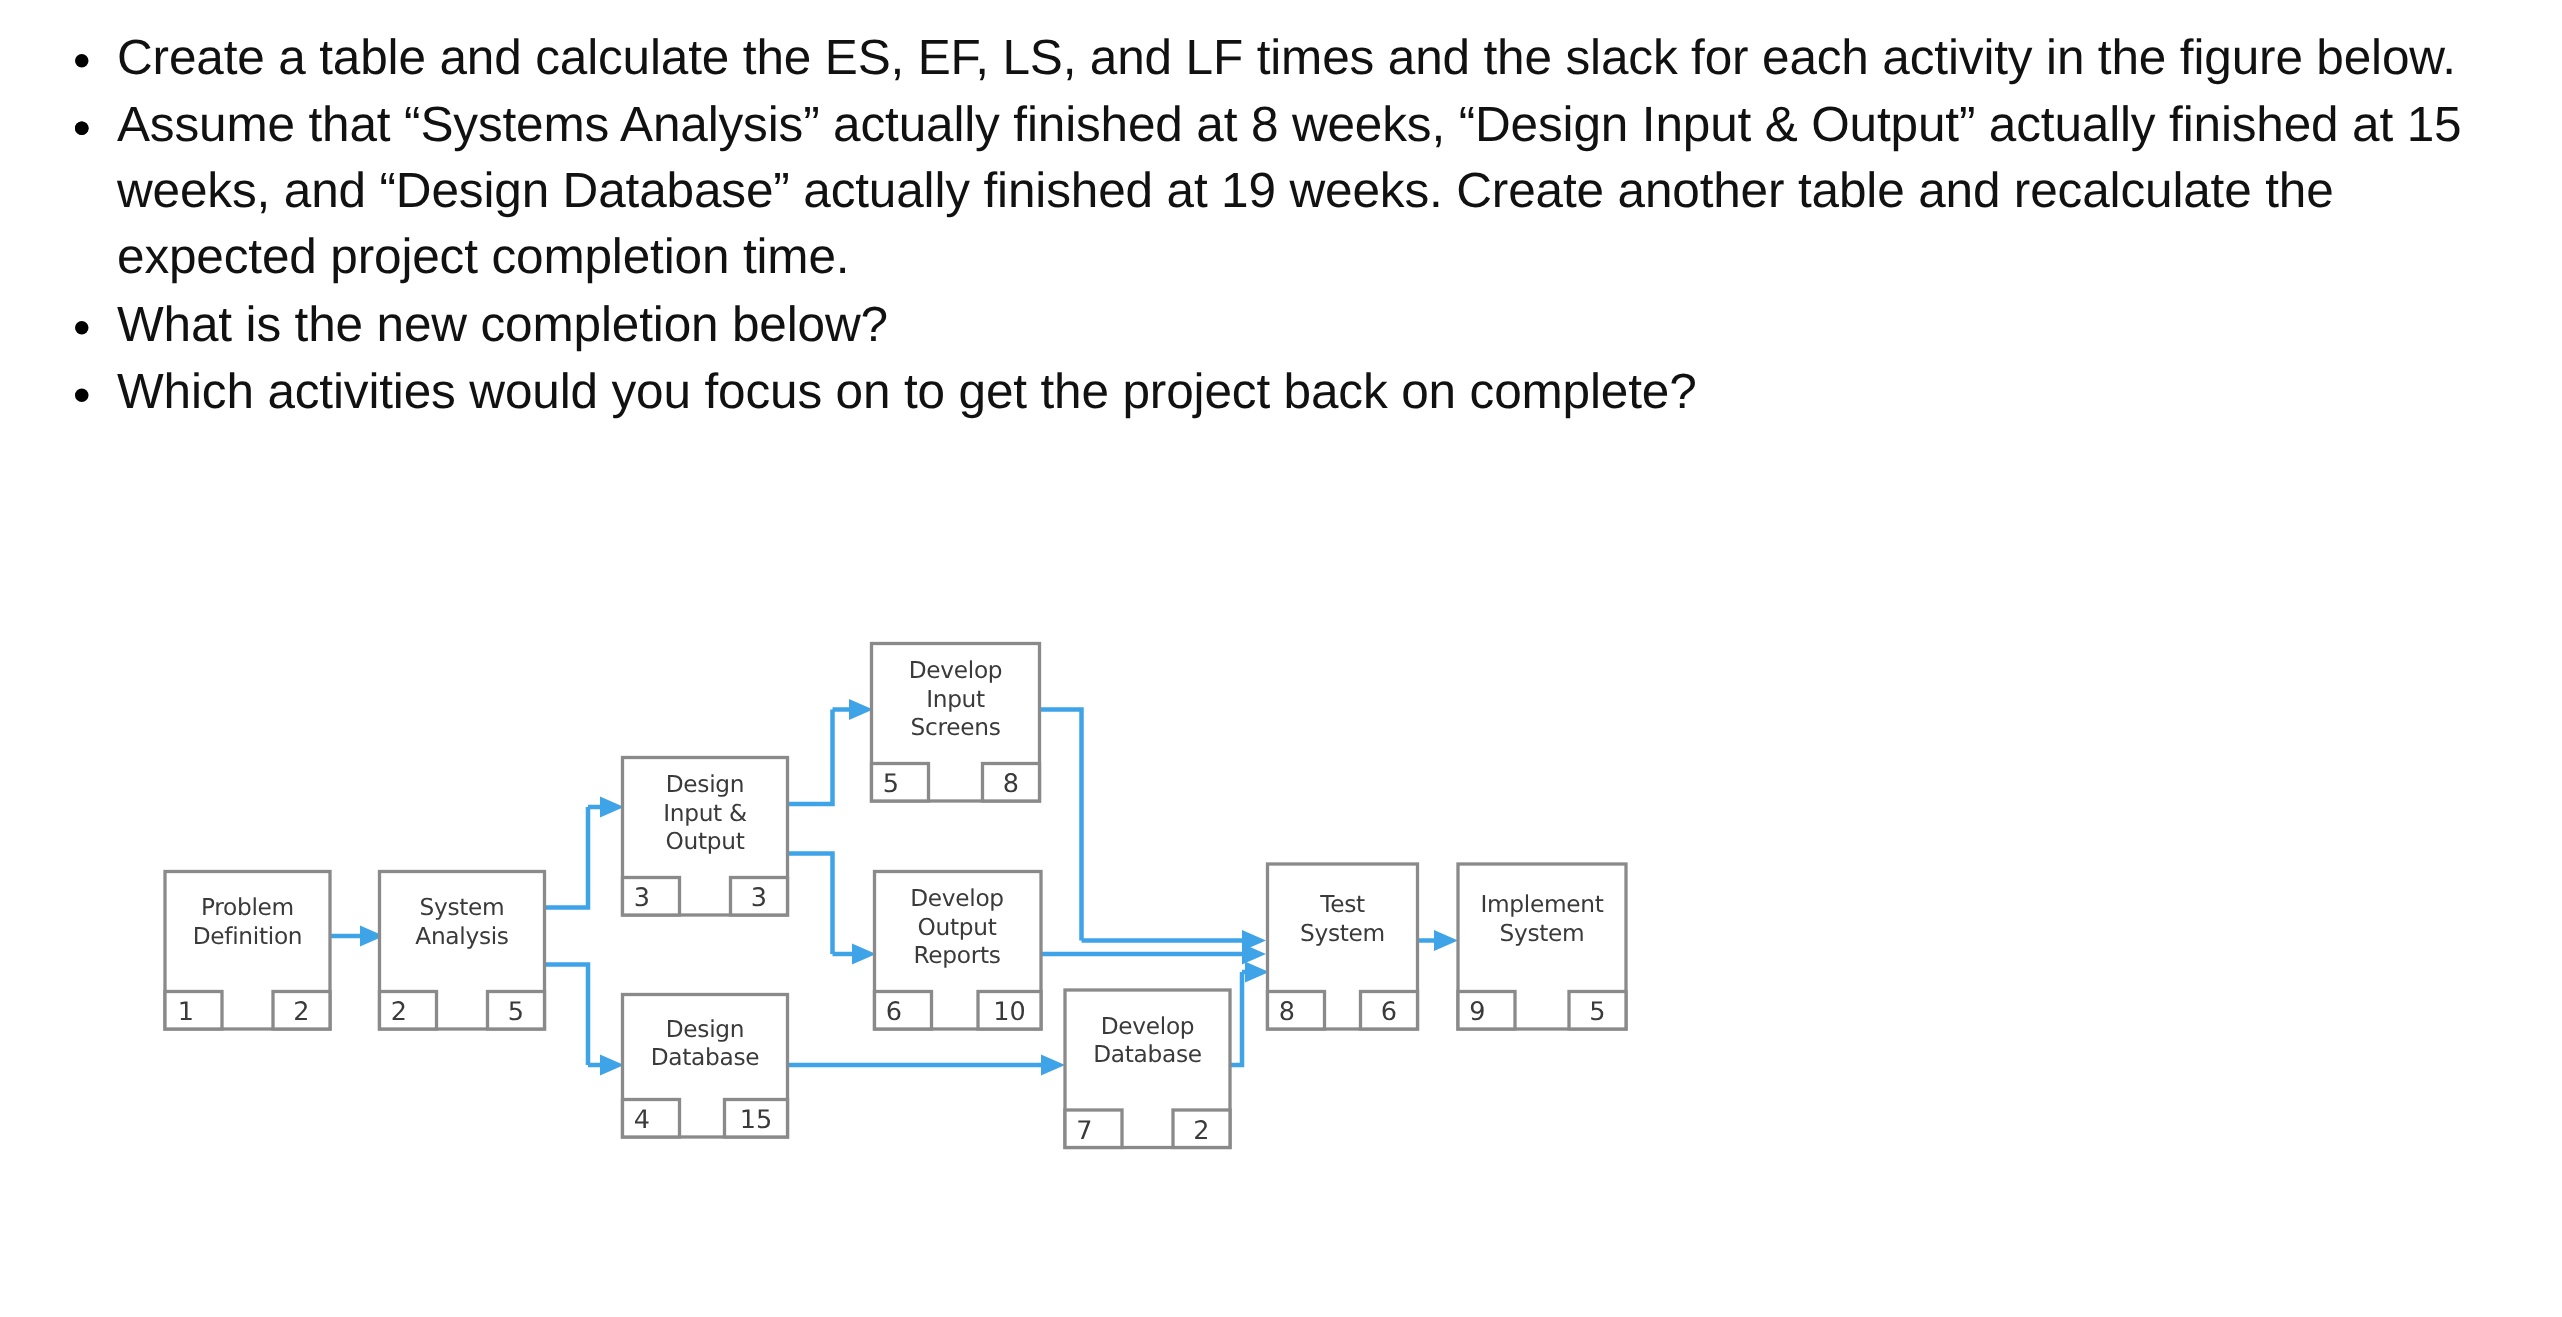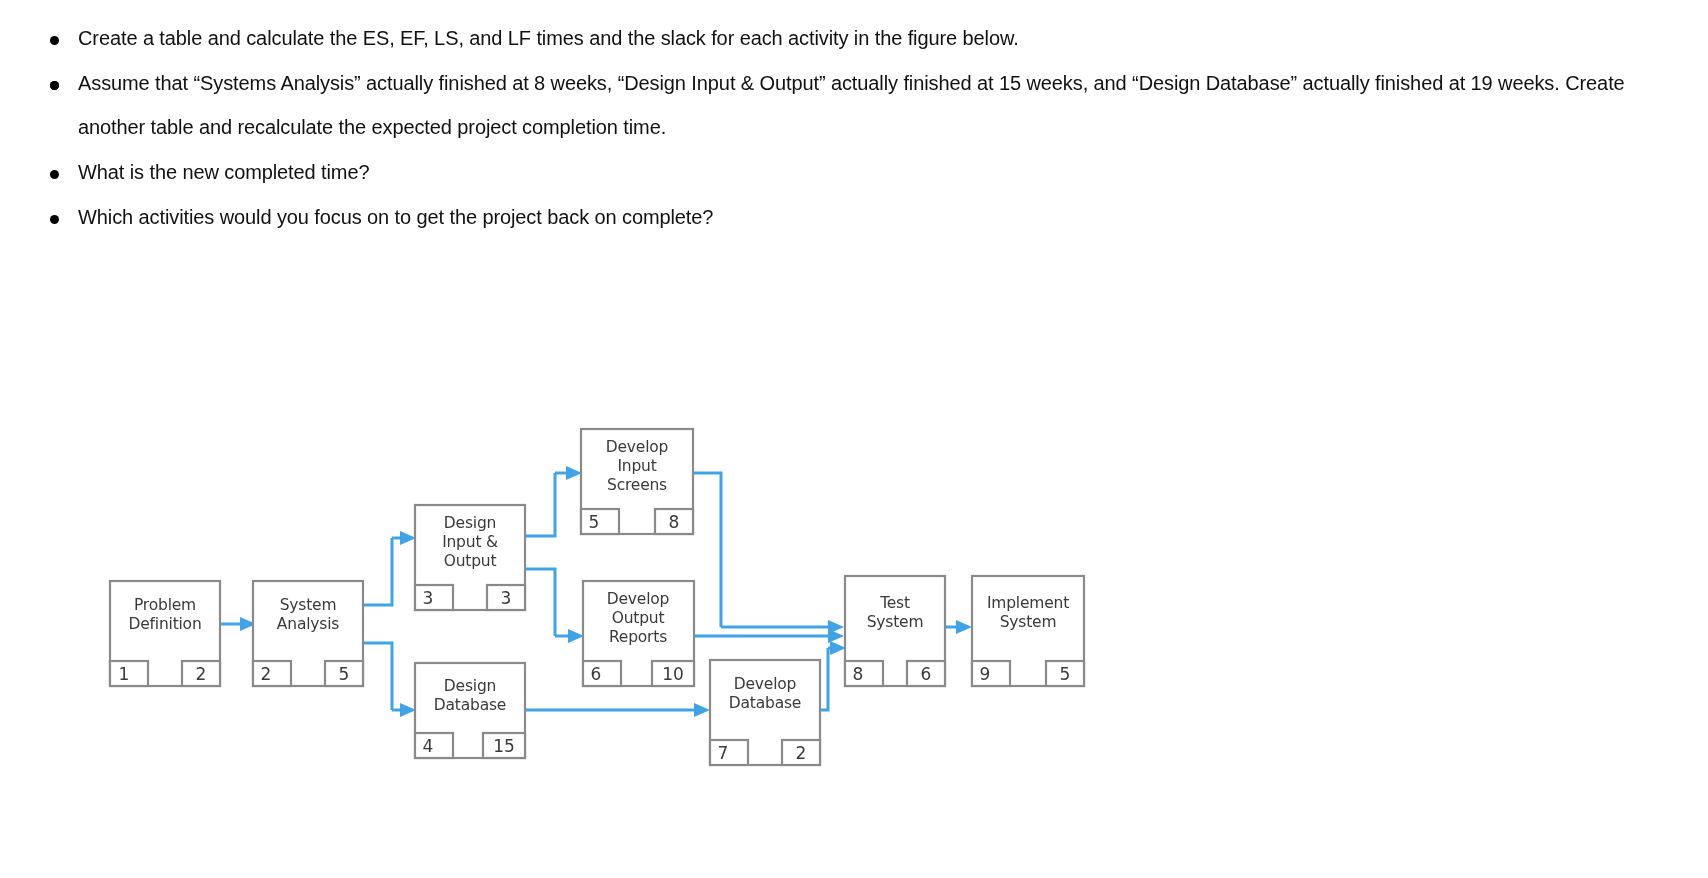--- a/index.html
+++ b/index.html
@@ -14,21 +14,21 @@
   
   .qlist{
     position:absolute;
     left:30px; top:16px; width:1660px;
     list-style:none;
     margin:0; padding:0;
   }
   .qitem{
     position:relative;
     padding-left:48px;
-    font-size:20px;
+    font-size:33px;
     line-height:44px;
     letter-spacing:-0.1px;
     color:#111;
     margin:0 0 1px 0;
   }
   .qitem .bullet{
     position:absolute;
     left:20px; top:0;
     width:12px;height:44px;
     line-height:44px;
@@ -77,21 +77,21 @@
   </li>
   <li class="qitem">
     <span class="bullet"></span>
   </li>
   <li class="qitem">
     <span class="bullet"></span>
     <span>Assume that “Systems Analysis” actually finished at 8 weeks, “Design Input &amp; Output” actually finished at 15 weeks, and “Design Database” actually finished at 19 weeks. Create another table and recalculate the expected project completion time.</span>
   </li>
   <li class="qitem">
     <span class="bullet"></span>
-    <span>What is the new completed time?</span>
+    <span>What is the new completion below?</span>
   </li>
   <li class="qitem">
     <span class="bullet"></span>
     <span>Which activities would you focus on to get the project back on complete?</span>
   </li>
 </ul>
 
 <div class="diagram">
 <svg width="1708" height="473" viewBox="0 0 1708 473" xmlns="http://www.w3.org/2000/svg">
 

